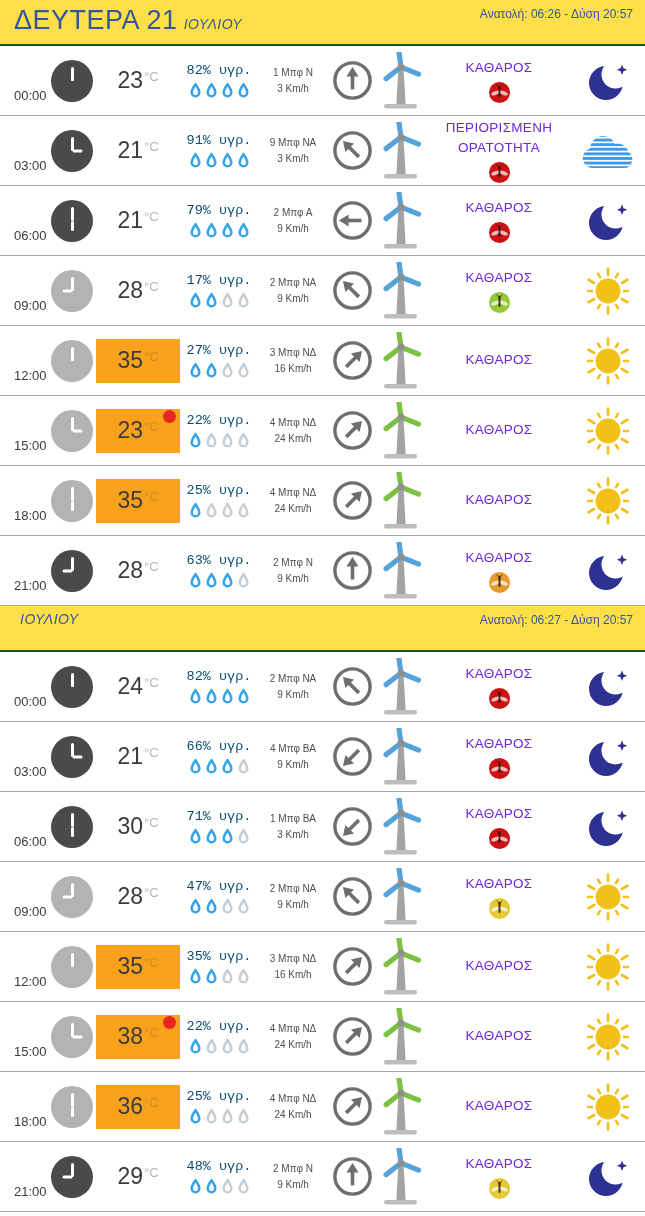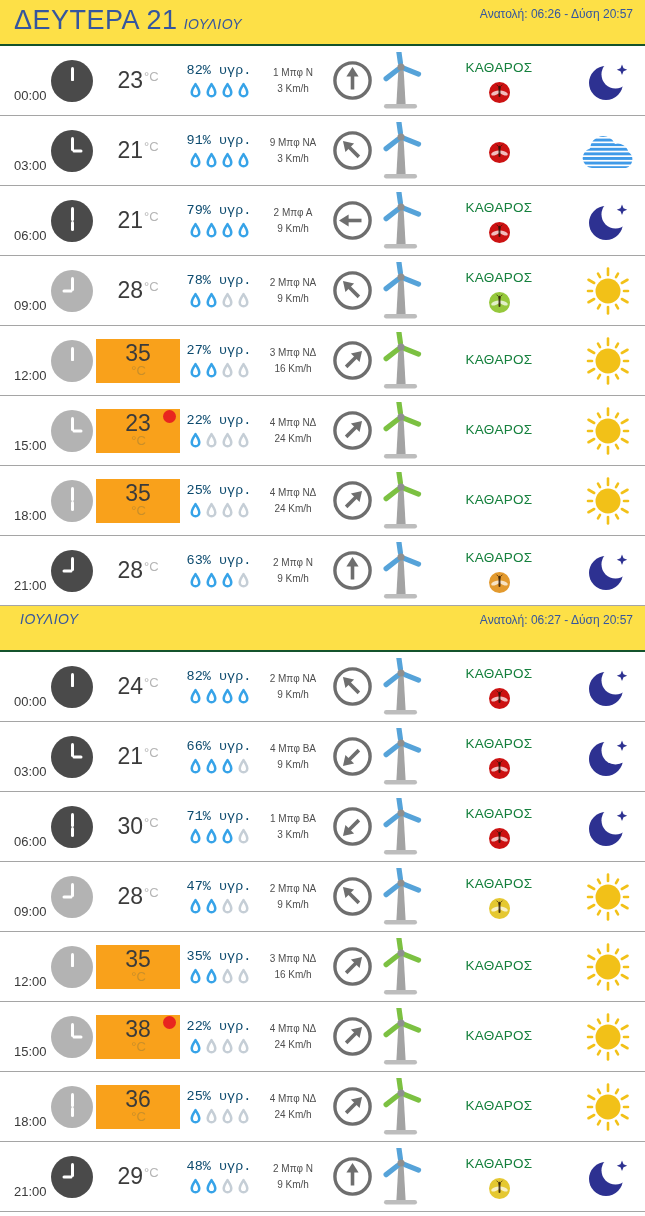--- a/index.html
+++ b/index.html
@@ -29,32 +29,32 @@
   
   .clock-face{width:42px;height:42px;border-radius:50%;position:relative;}
   .clock-face.night{background:#4a4a4a;}
   .clock-face.day{background:#b3b3b3;}
   .hand{position:absolute;left:50%;bottom:50%;width:3px;margin-left:-1.5px;background:#fff;border-radius:2px;transform-origin:50% 100%;}
   .hand.minute{height:14px;}
   .hand.hour{height:10px;}
 
   
   .temp-box{position:relative;width:84px;height:44px;display:flex;align-items:center;justify-content:center;}
-  .temp-box.hot{background:#f9a11b;flex-direction:column;}
+  .temp-box.hot{background:#f9a11b;}
   .temp-val{font-size:23px;font-weight:500;color:#3b3b3b;}
   .temp-unit{font-size:13px;color:#b5b5b5;margin-left:1px;transform:translateY(-4px);}
   .temp-box.hot .temp-unit{color:#c98f2a;}
   .record-dot{display:none;position:absolute;top:1px;right:4px;width:13px;height:13px;border-radius:50%;background:#e8251f;}
 
   
   .hum-text{font-size:13.5px;color:#0c4a6e;font-family:Liberation Mono, monospace;}
   .drops{display:flex;gap:3px;margin-top:4px;}
 
   
-  .cond-text{font-size:13.5px;color:#15803d;letter-spacing:.3px;line-height:1.5;}
+  .cond-text{font-size:13.5px;color:#6d28d9;letter-spacing:.3px;line-height:1.5;}
   .insect{width:21px;height:21px;border-radius:50%;margin:4px auto 0;display:flex;align-items:center;justify-content:center;}
 </style>
 </head>
 <body>
 
 <div id="app">
   <div class="day-header">
     <div class="day-title">
       <span class="day-name">ΔΕΥΤΕΡΑ 21</span>
       <span class="day-month">ΙΟΥΛΙΟΥ</span>
@@ -204,20 +204,21 @@
               <rect x="-2.6" y="-21.5" width="5.2" height="20" rx="2.6"></rect>
             </g>
             <g transform="rotate(232)">
               <rect x="-2.6" y="-21.5" width="5.2" height="20" rx="2.6"></rect>
             </g>
             <circle r="3.6" fill="#8f8f8f"></circle>
           </g>
         </svg>
       </div>
     <div class="col c-cond">
+      <div class="cond-text">ΠΕΡΙΟΡΙΣΜΕΝΗ ΟΡΑΤΟΤΗΤΑ</div>
       <div class="insect" style="background: rgb(204, 18, 18);">
           <svg width="21" height="21" viewBox="0 0 21 21">
             <ellipse cx="6.6" cy="11" rx="4.6" ry="1.9" fill="rgba(255,255,255,0.72)" transform="rotate(-22 6.6 11)"></ellipse>
             <ellipse cx="14.4" cy="11" rx="4.6" ry="1.9" fill="rgba(255,255,255,0.72)" transform="rotate(22 14.4 11)"></ellipse>
             <rect x="9.55" y="5.4" width="1.9" height="9.6" rx="0.95" fill="rgba(35,18,6,0.82)"></rect>
             <circle cx="10.5" cy="5.1" r="1.4" fill="rgba(35,18,6,0.82)"></circle>
             <line x1="8.9" y1="4.1" x2="7.7" y2="2.7" stroke="rgba(35,18,6,0.7)" stroke-width="0.9"></line>
             <line x1="12.1" y1="4.1" x2="13.3" y2="2.7" stroke="rgba(35,18,6,0.7)" stroke-width="0.9"></line>
           </svg>
         </div>
@@ -337,21 +338,21 @@
       </div>
     </div>
     <div class="col c-temp">
       <div class="temp-box">
         <span class="temp-val">28</span>
         <span class="temp-unit">°C</span>
 
       </div>
     </div>
     <div class="col c-hum">
-      <div class="hum-text">78% υγρ.</div>
+      <div class="hum-text">17% υγρ.</div>
       <div class="drops">
           <svg width="13" height="17" viewBox="0 0 24 30">
             <path d="M12 3 C9 8.5 5 13.5 5 18.5 a7 7 0 0 0 14 0 C19 13.5 15 8.5 12 3 Z" fill="none" stroke="#36a3e8" stroke-width="4.6" stroke-linejoin="round"></path>
           </svg>
           <svg width="13" height="17" viewBox="0 0 24 30">
             <path d="M12 3 C9 8.5 5 13.5 5 18.5 a7 7 0 0 0 14 0 C19 13.5 15 8.5 12 3 Z" fill="none" stroke="#36a3e8" stroke-width="4.6" stroke-linejoin="round"></path>
           </svg>
           <svg width="13" height="17" viewBox="0 0 24 30">
             <path d="M12 3 C9 8.5 5 13.5 5 18.5 a7 7 0 0 0 14 0 C19 13.5 15 8.5 12 3 Z" fill="none" stroke="#c5ced6" stroke-width="4.6" stroke-linejoin="round"></path>
           </svg>

